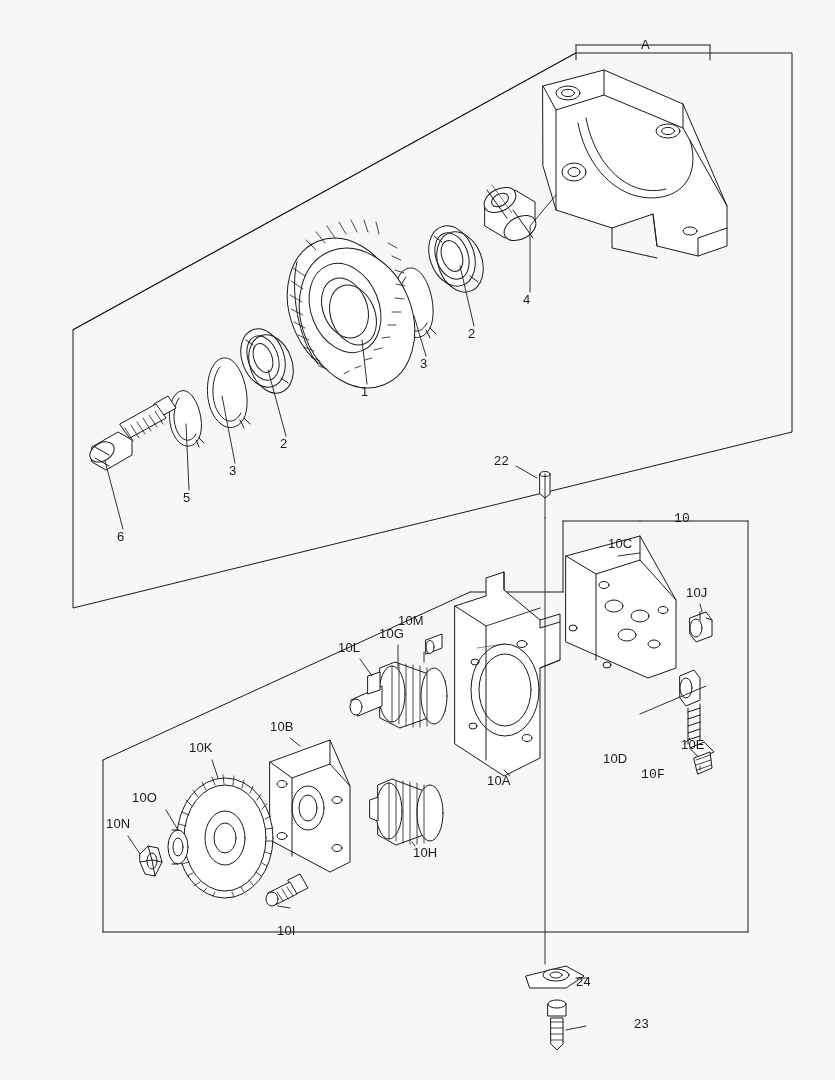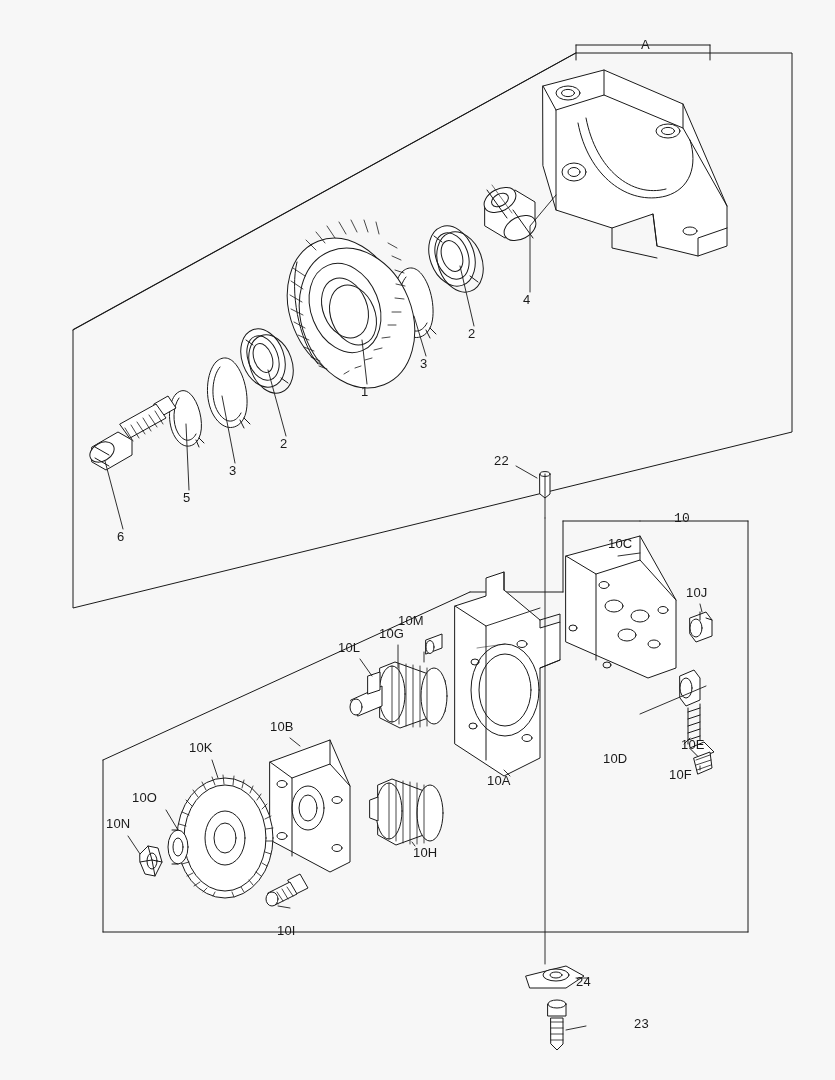--- a/index.html
+++ b/index.html
@@ -354,21 +354,21 @@
 
   <div class="label" style="left:494px; top:453px;">22</div>
   <div class="label" style="left:674px; top:511px;font-family:Liberation Mono, monospace;">10</div>
   <div class="label" style="left:608px; top:536px;">10C</div>
   <div class="label" style="left:686px; top:585px;">10J</div>
   <div class="label" style="left:398px; top:613px;">10M</div>
   <div class="label" style="left:379px; top:626px;">10G</div>
   <div class="label" style="left:338px; top:640px;">10L</div>
   <div class="label" style="left:603px; top:707px;margin-top:44px;">10D</div>
   <div class="label" style="left:653px; top:737px;margin-left:28px;">10E</div>
-  <div class="label" style="left:669px; top:767px;">10F</div>
+  <div class="label" style="left:641px; top:767px;font-family:Liberation Mono, monospace;">10F</div>
   <div class="label" style="left:270px; top:719px;">10B</div>
   <div class="label" style="left:487px; top:773px;">10A</div>
   <div class="label" style="left:189px; top:740px;">10K</div>
   <div class="label" style="left:413px; top:845px;">10H</div>
   <div class="label" style="left:132px; top:790px;">10O</div>
   <div class="label" style="left:106px; top:816px;">10N</div>
   <div class="label" style="left:277px; top:907px;margin-top:16px;">10I</div>
   <div class="label" style="left:576px; top:974px;">24</div>
   <div class="label" style="left:594px; top:1016px;margin-left:40px;">23</div>
 

